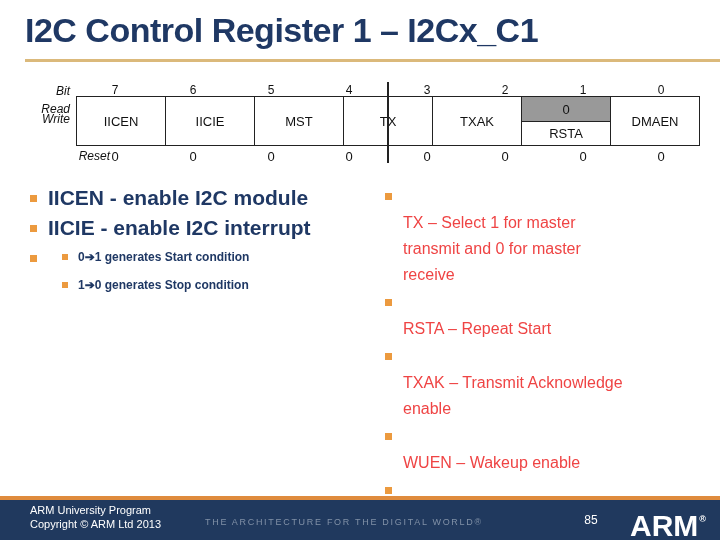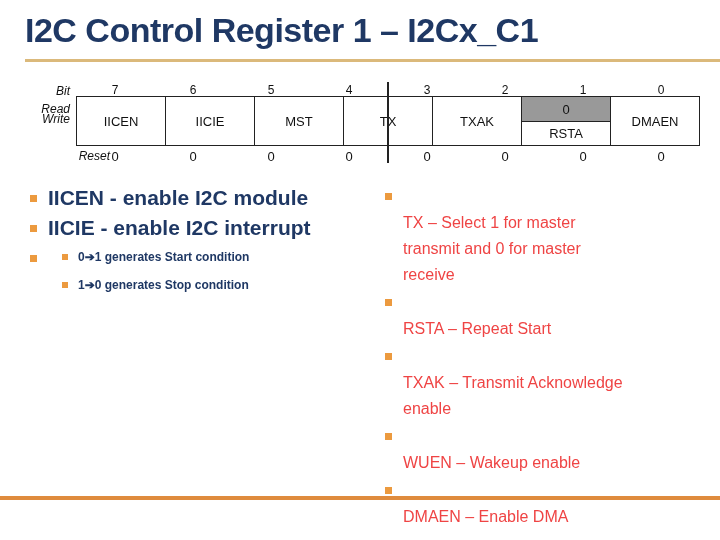--- a/index.html
+++ b/index.html
@@ -183,14 +183,25 @@
     </div>
     <div class="r-item">
       <span class="sq"></span><span>WUEN – Wakeup enable</span>
     </div>
     <div class="r-item">
       <span class="sq"></span><span>DMAEN – Enable DMA</span>
     </div>
   </div>
 
   <div class="footer-orange"></div>
+  <div class="footer">
+    <div class="f-left">
+      <div>ARM University Program</div>
+      <div>Copyright © ARM Ltd 2013</div>
+    </div>
+    <div class="f-tagline">THE ARCHITECTURE FOR THE DIGITAL WORLD®</div>
+    <div class="f-page">85</div>
+    <div class="f-logo">
+      <span>ARM</span><span class="reg">®</span>
+    </div>
+  </div>
 
 </div>
 
 </body></html>

